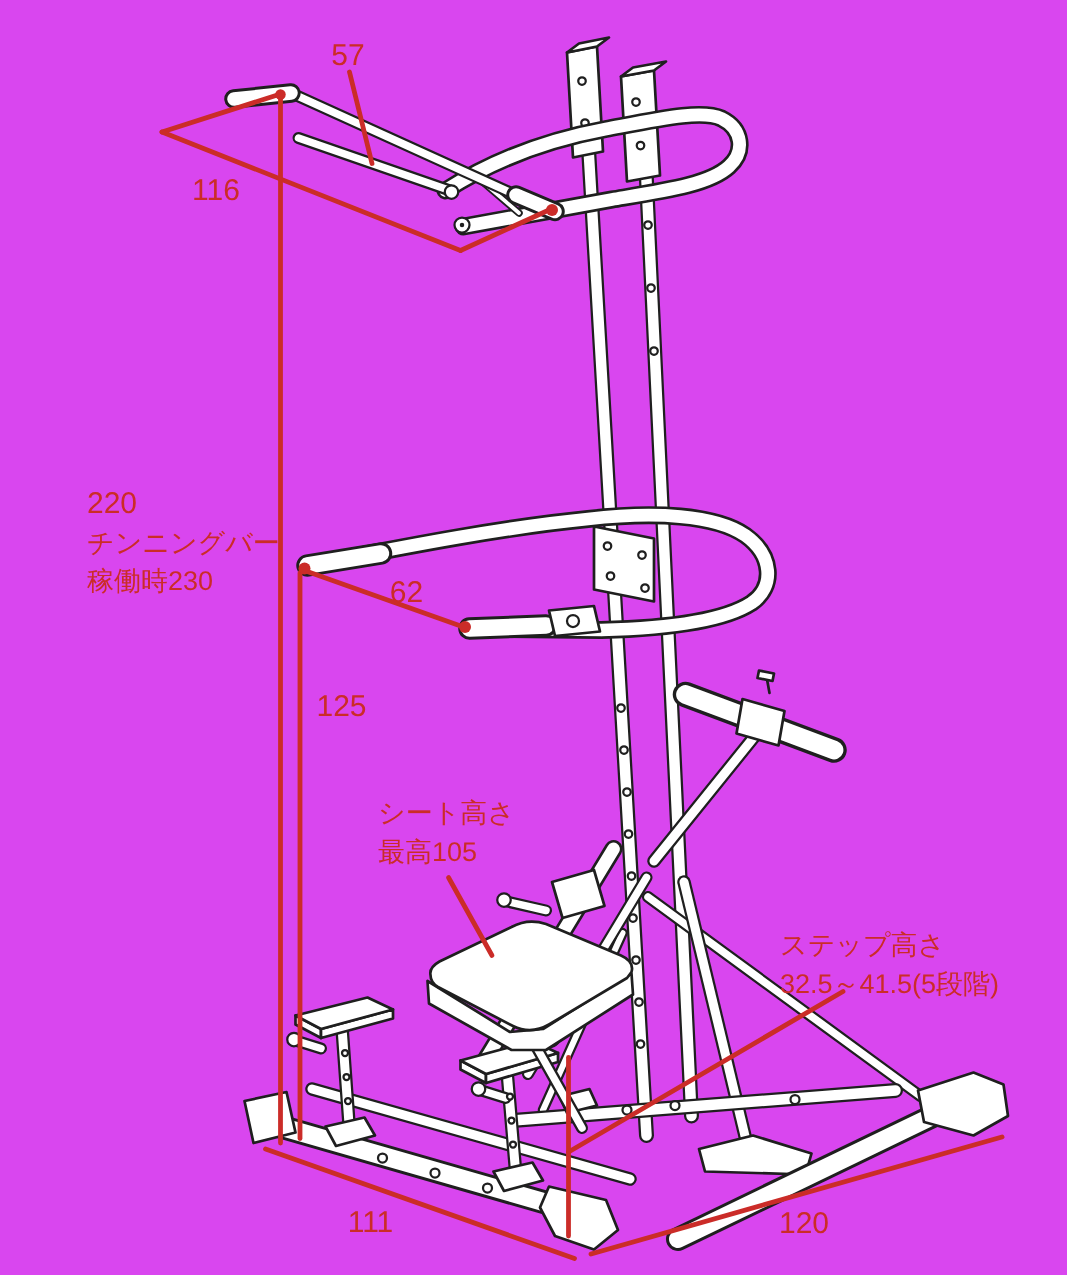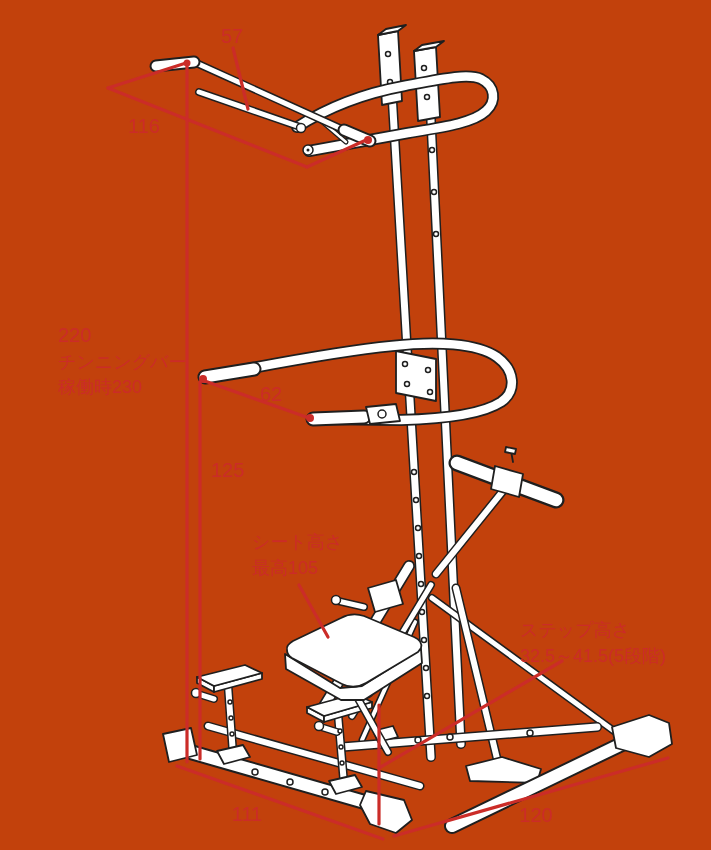--- a/index.html
+++ b/index.html
@@ -1,16 +1,16 @@
 <!DOCTYPE html>
 <html><head>
 <meta charset="utf-8">
 <style>
   html,body{margin:0;padding:0;background:#ffffff;}
-  .page{position:relative;width:711px;height:850px;background:#c2410c;overflow:hidden;
+  .page{position:relative;width:711px;height:850px;background:#d946ef;overflow:hidden;
         font-family:"Liberation Sans",sans-serif;}
   svg{display:block}
   
   .to{stroke:#1f1f1f;fill:none;stroke-linecap:round;stroke-linejoin:round}
   .ti{stroke:#ffffff;fill:none;stroke-linecap:round;stroke-linejoin:round}
   .pf{fill:#ffffff;stroke:#1f1f1f;stroke-width:1.8;stroke-linejoin:round}
   .ln{stroke:#1f1f1f;stroke-width:1.8;fill:none;stroke-linecap:round}
   .hole{fill:#ffffff;stroke:#1f1f1f;stroke-width:1.5}
   .dot{fill:#1f1f1f}
   .dim{stroke:#cb2c28;stroke-width:3.2;fill:none;stroke-linecap:round}

